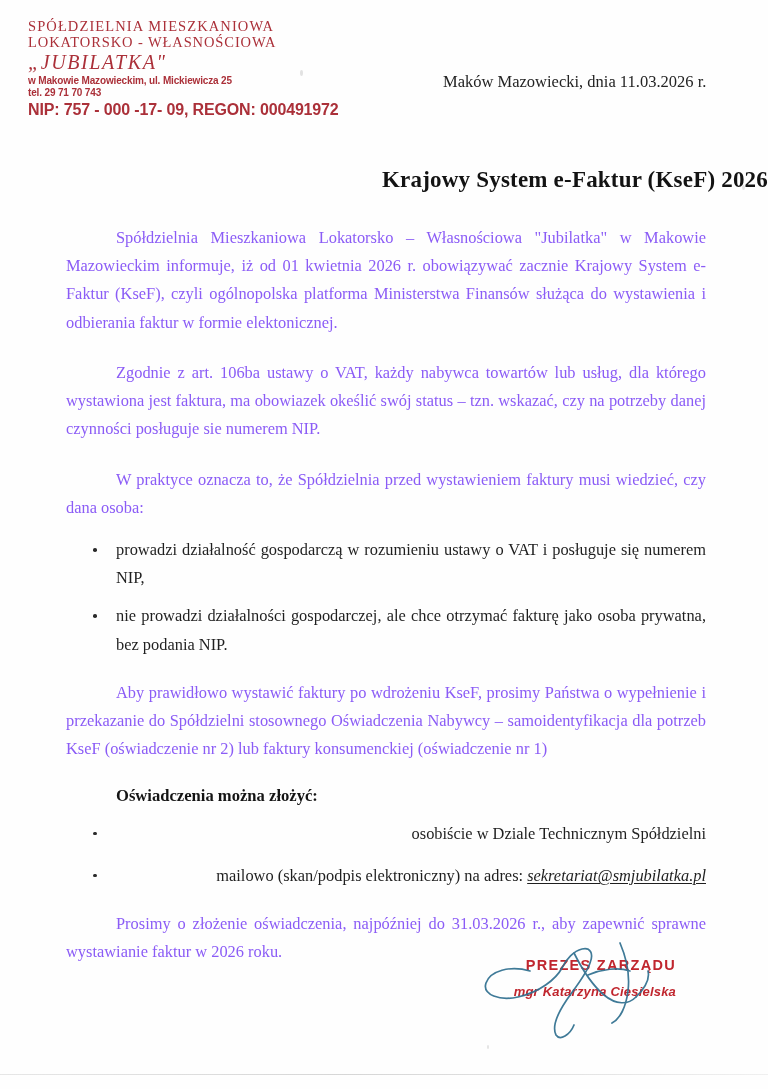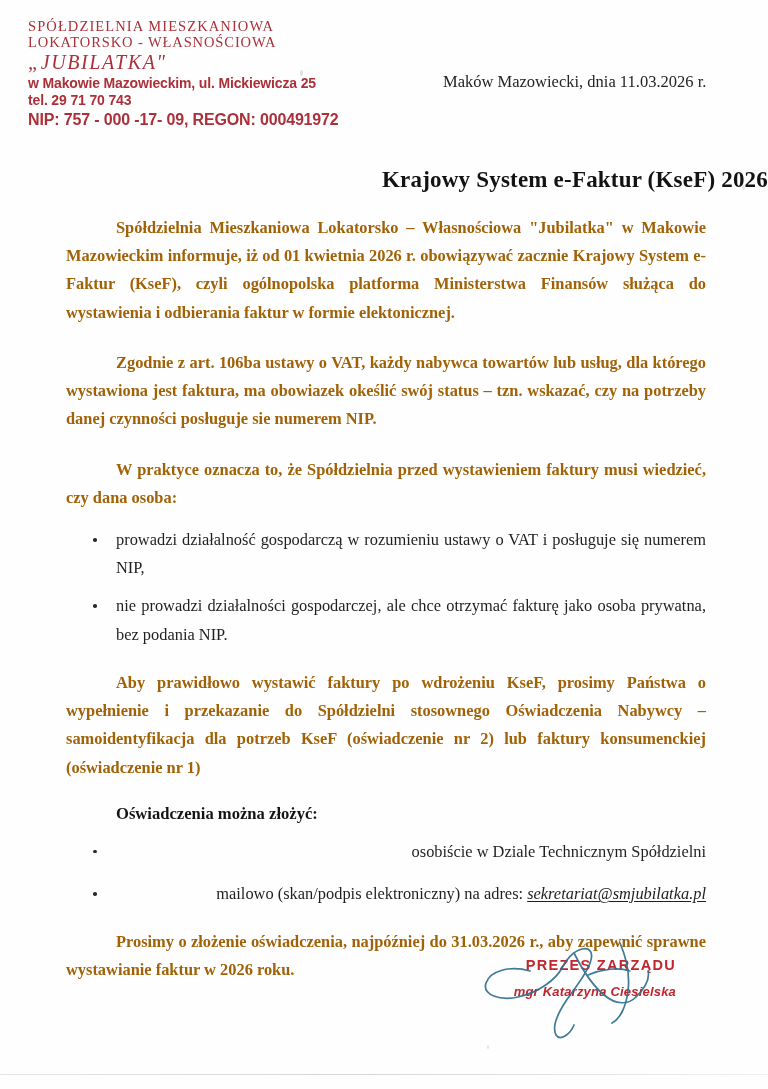--- a/index.html
+++ b/index.html
@@ -44,21 +44,21 @@
   .lh-name {
     font-family: "Liberation Serif", "DejaVu Serif", serif;
     font-style: italic;
     font-size: 20px;
     letter-spacing: 1.6px;
     margin-top: 1px;
     margin-bottom: 1px;
   }
   .lh-addr, .lh-tel, .lh-nip {
     font-family: "Liberation Sans", "DejaVu Sans", sans-serif;
-    font-size: 14px;
+    font-size: 10px;
     font-weight: 700;
     letter-spacing: -0.15px;
     line-height: 1.24;
     white-space: nowrap;
   }
   .lh-nip { font-size: 16px; }
 
   
   .date-line {
     position: absolute;
@@ -85,27 +85,26 @@
 
   
   .body-area {
     position: absolute;
     left: 66px;
     top: 212px;
     width: 640px;
   }
 
   p.para {
-    margin: 2px 0 22px 0;
+    margin: 12px 0 22px 0;
     font-size: 16.4px;
     line-height: 1.72;
     text-align: justify;
     text-indent: 50px;
-    color: #a16207;
-    font-weight: bold;
+    color: #8b5cf6;
   }
   p.para.tight { margin-bottom: 14px; }
 
   ul.bullets {
     list-style: none;
     margin: 0 0 20px 0;
     padding: 0;
   }
   ul.bullets li {
     position: relative;

